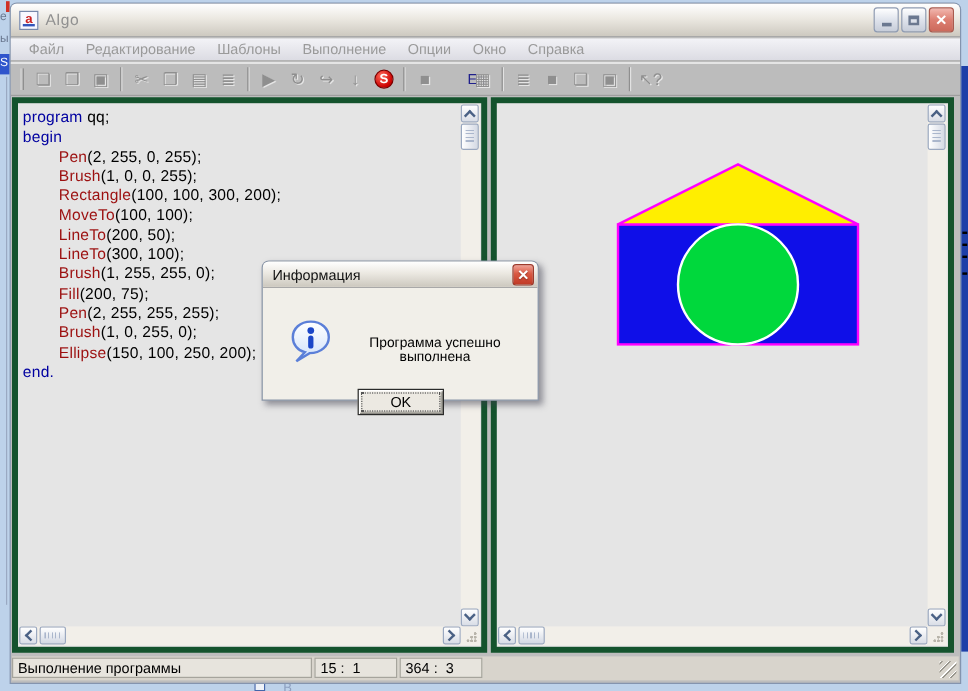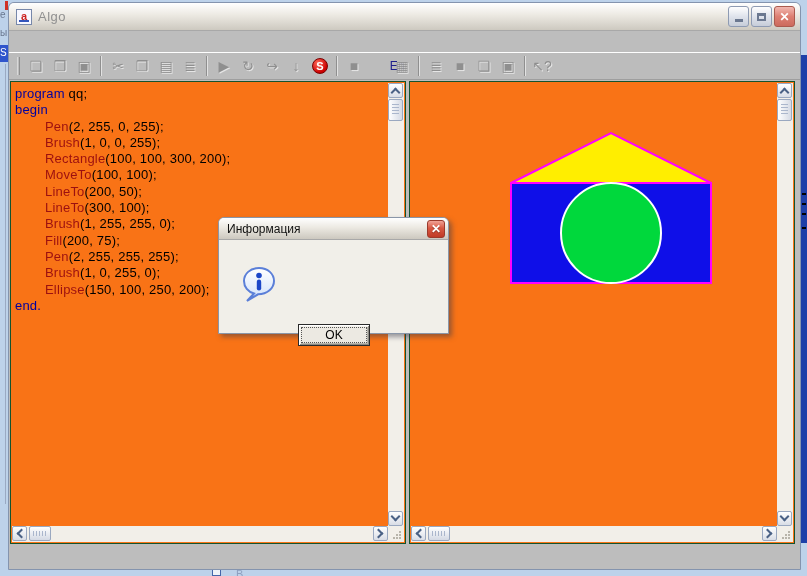--- a/index.html
+++ b/index.html
@@ -48,21 +48,21 @@
   .tb-grip { width:3px; height:18px; border-left:1px solid #d8d8d8; border-right:1px solid #8f8f8f; margin:0 4px; }
   .tb-sep { width:2px; height:20px; border-left:1px solid #8f8f8f; border-right:1px solid #e2e2e2; margin:0 4px; }
   .tb-btn { width:24px; height:23px; display:flex; align-items:center; justify-content:center; }
   .tb-glyph { font-size:14px; color:#8f8f8f; text-shadow:1px 1px 0 #e6e6e6; }
   .tb-stop { width:16px; height:16px; border-radius:50%; border:1px solid #7a0000;
     background:radial-gradient(circle at 35% 30%, #ff6a5a, #cc0000 70%);
     color:#fff; font-weight:bold; font-size:11px; display:flex; align-items:center; justify-content:center; }
   .tb-en { color:#20208c; font-weight:normal; font-size:12px; text-shadow:none;margin-left:38px; }
 
   
-  .pane { position:absolute; background:#f97316; border:1px solid #14532d;padding-left:32px; }
+  .pane { position:absolute; background:#e5e5e5; border:5px solid #14532d;padding-left:32px; }
   .editor-pane { left:1px; top:78px; width:396px; height:463px; }
   .canvas-pane { left:400px; top:78px; width:386px; height:463px; }
 
   .code { position:absolute; left:4px; top:4px; right:20px; white-space:pre; font-size:13px;
     line-height:16.3px; letter-spacing:0.2px; }
   .code .kw { color:var(--kw, #0000a0); }
   .code .id { color:var(--id, #9c1010); }
   .code .pl { color:var(--pl, #000); }
 
   
@@ -157,20 +157,29 @@
         </div>
       <div class="win-btn">
           <span class="maxbox"></span>
         </div>
       <div class="win-btn close">
           <span>✕</span>
         </div>
     </div>
   </div>
 
+  <div class="menubar">
+      <span class="menu-item">Файл</span>
+      <span class="menu-item">Редактирование</span>
+      <span class="menu-item">Шаблоны</span>
+      <span class="menu-item">Выполнение</span>
+      <span class="menu-item">Опции</span>
+      <span class="menu-item">Окно</span>
+      <span class="menu-item">Справка</span>
+    </div>
 
   <div class="toolbar">
       <div class="tb-grip"></div>
       <div class="tb-btn">
         <span class="tb-glyph">❏</span>
       </div>
       <div class="tb-btn">
         <span class="tb-glyph">❒</span>
       </div>
       <div class="tb-btn">
@@ -277,20 +286,26 @@
           <span class="chev left"></span>
         </div>
       <div class="sb-thumb" style="left:17px"></div>
       <div class="sb-btn" style="right:0;top:0">
           <span class="chev right"></span>
         </div>
     </div>
     <div class="corner-grip"></div>
   </div>
 
+  <div class="statusbar">
+    <div class="sb-panel" style="left:0;width:250px">Выполнение программы</div>
+    <div class="sb-panel" style="left:252px;width:69px">15 :  1</div>
+    <div class="sb-panel" style="left:323px;width:69px">364 :  3</div>
+    <div class="size-grip"></div>
+  </div>
 </div>
 
 <div class="dialog">
   <div class="dlg-title">
     <span class="dlg-title-text">Информация</span>
     <div class="dlg-close">
         <span>✕</span>
       </div>
   </div>
   <div class="dlg-body">
@@ -298,15 +313,16 @@
       <defs>
         <linearGradient id="ballg" x1="0" y1="0" x2="0" y2="1">
           <stop offset="0" stop-color="#ffffff"></stop>
             <stop offset="1" stop-color="#cfe0fa"></stop>
         </linearGradient>
       </defs>
       <path d="M18 2 C9 2 3 8 3 15 C3 21 7 26 13 27.5 L6 35 L17 28.3 C26.5 28.3 33 22 33 15 C33 8 27 2 18 2 Z" fill="url(#ballg)" stroke="#5b7fd8" stroke-width="2"></path>
       <circle cx="18" cy="9.5" r="2.8" fill="#1b46c8"></circle>
       <rect x="15.8" y="13.5" width="4.4" height="11" rx="2.2" fill="#1b46c8"></rect>
     </svg>
+    <div class="dlg-message">Программа успешно выполнена</div>
     <div class="ok-button">OK</div>
   </div>
 </div>
 
 </body></html>

